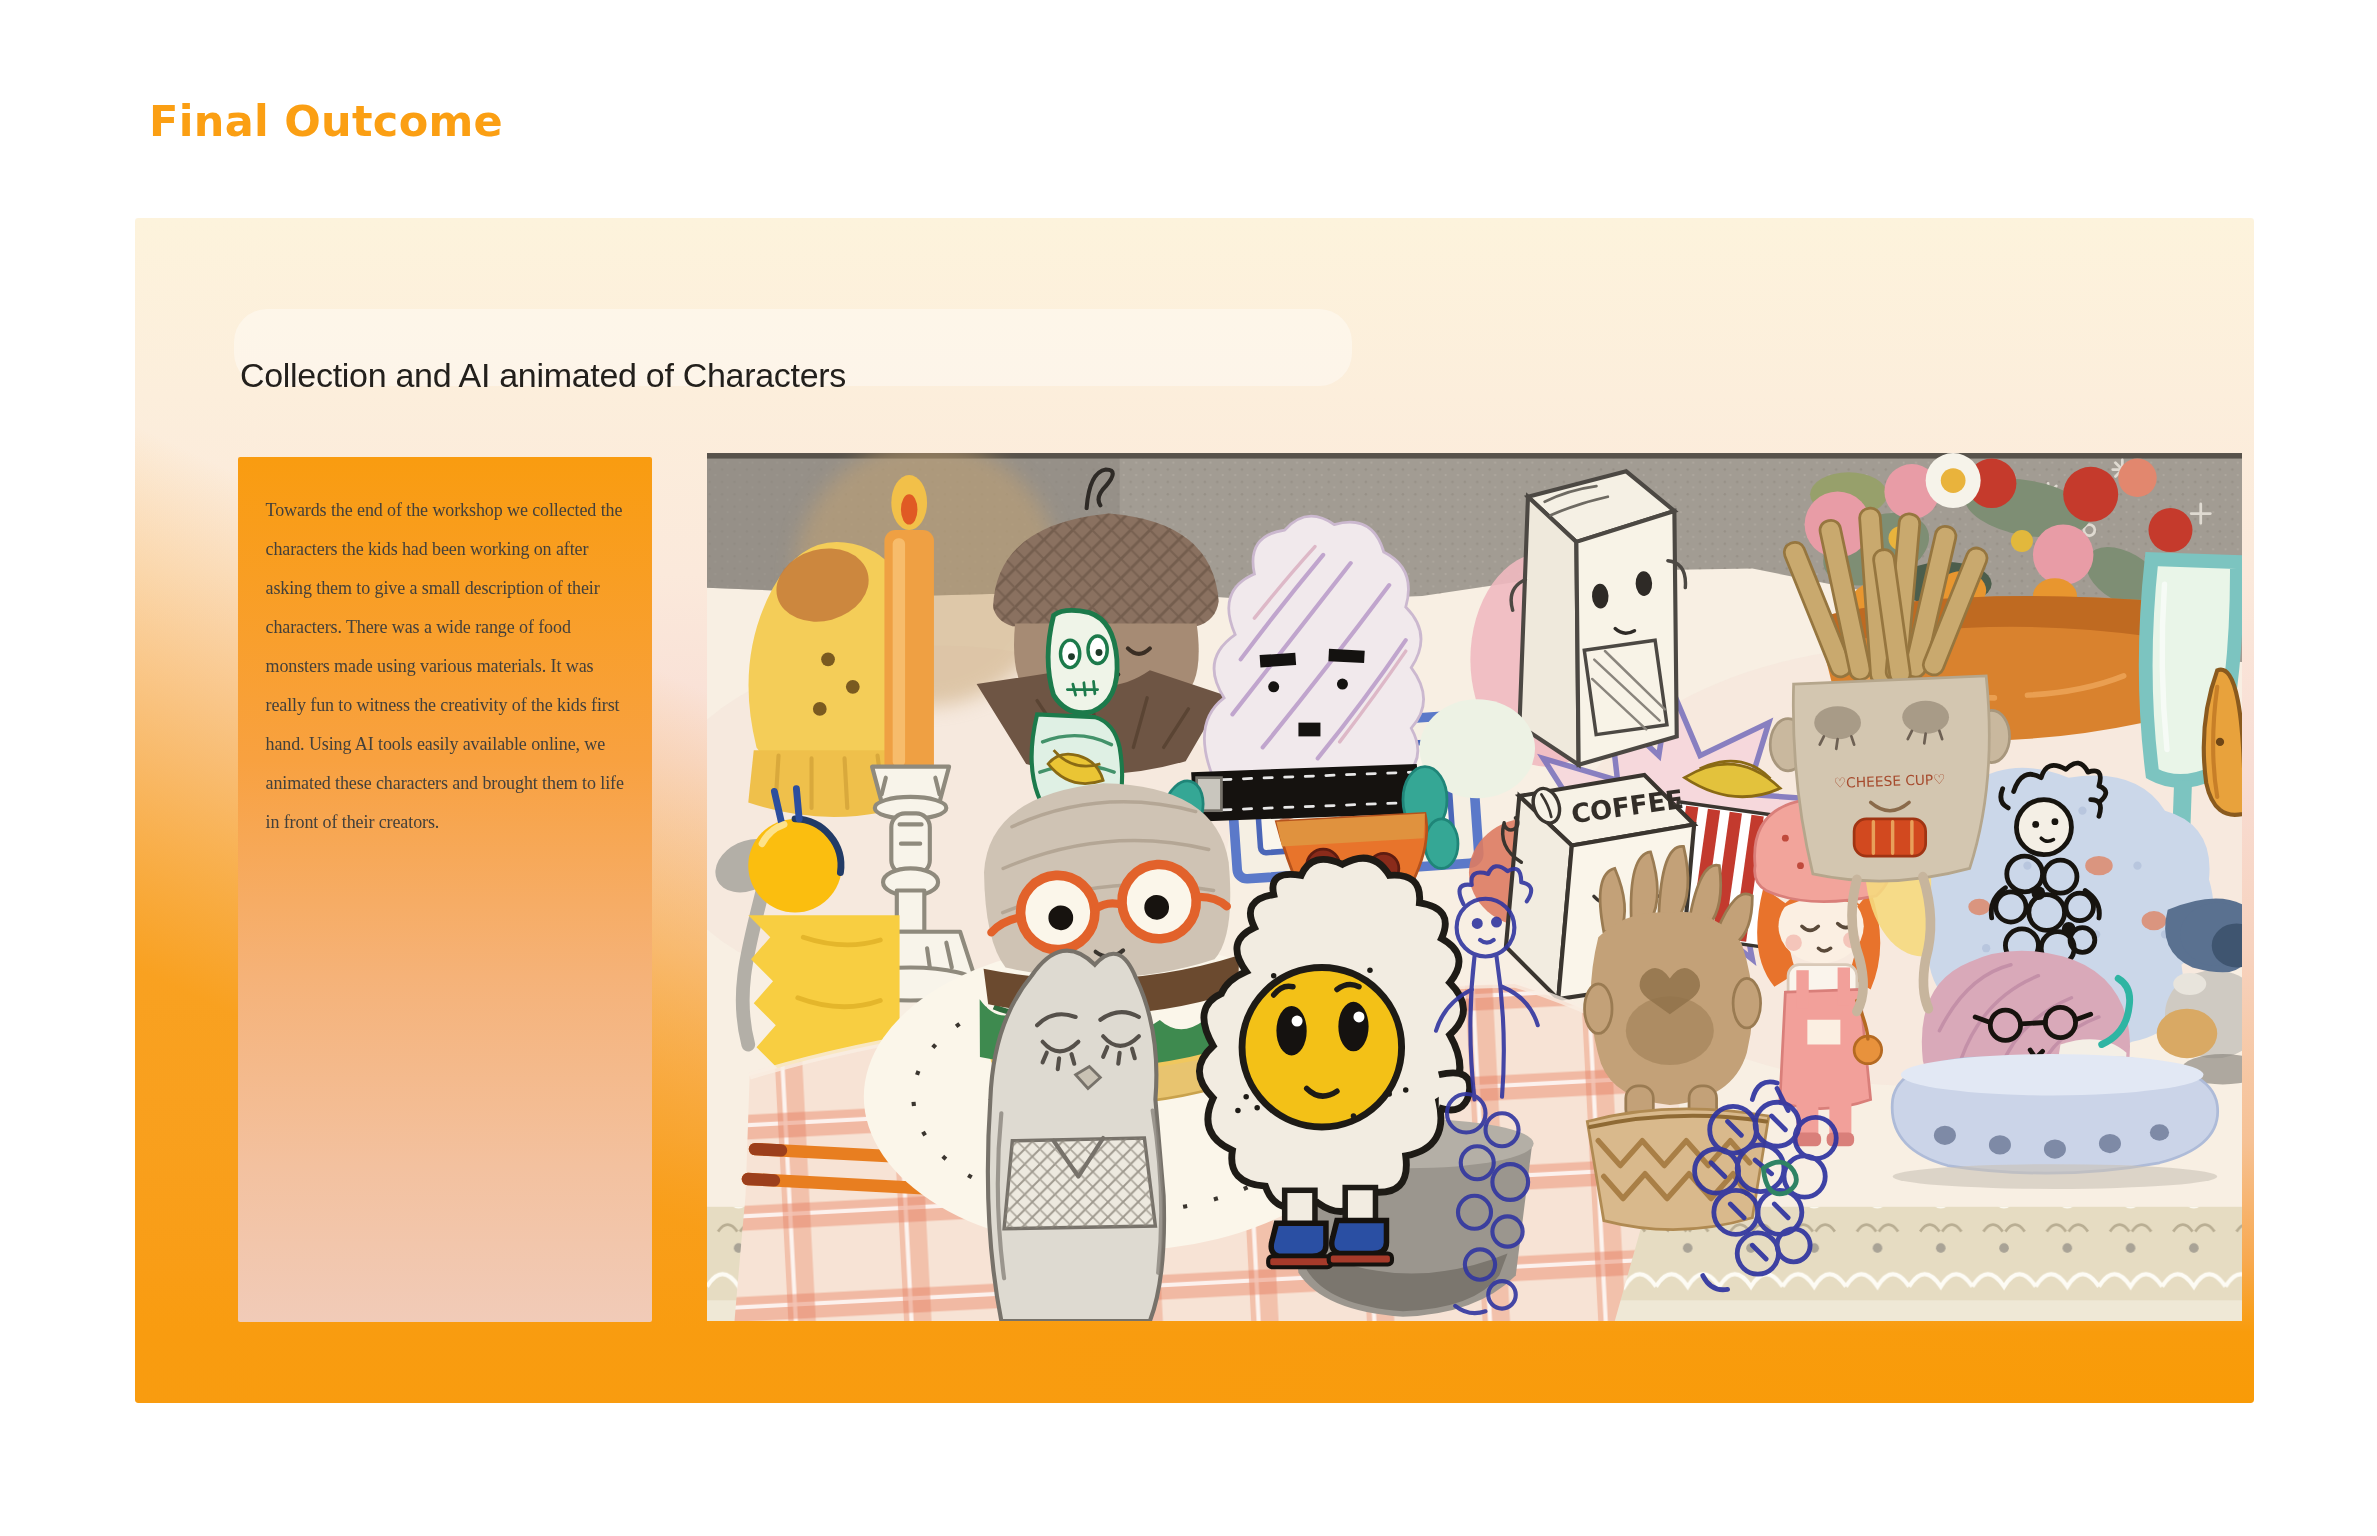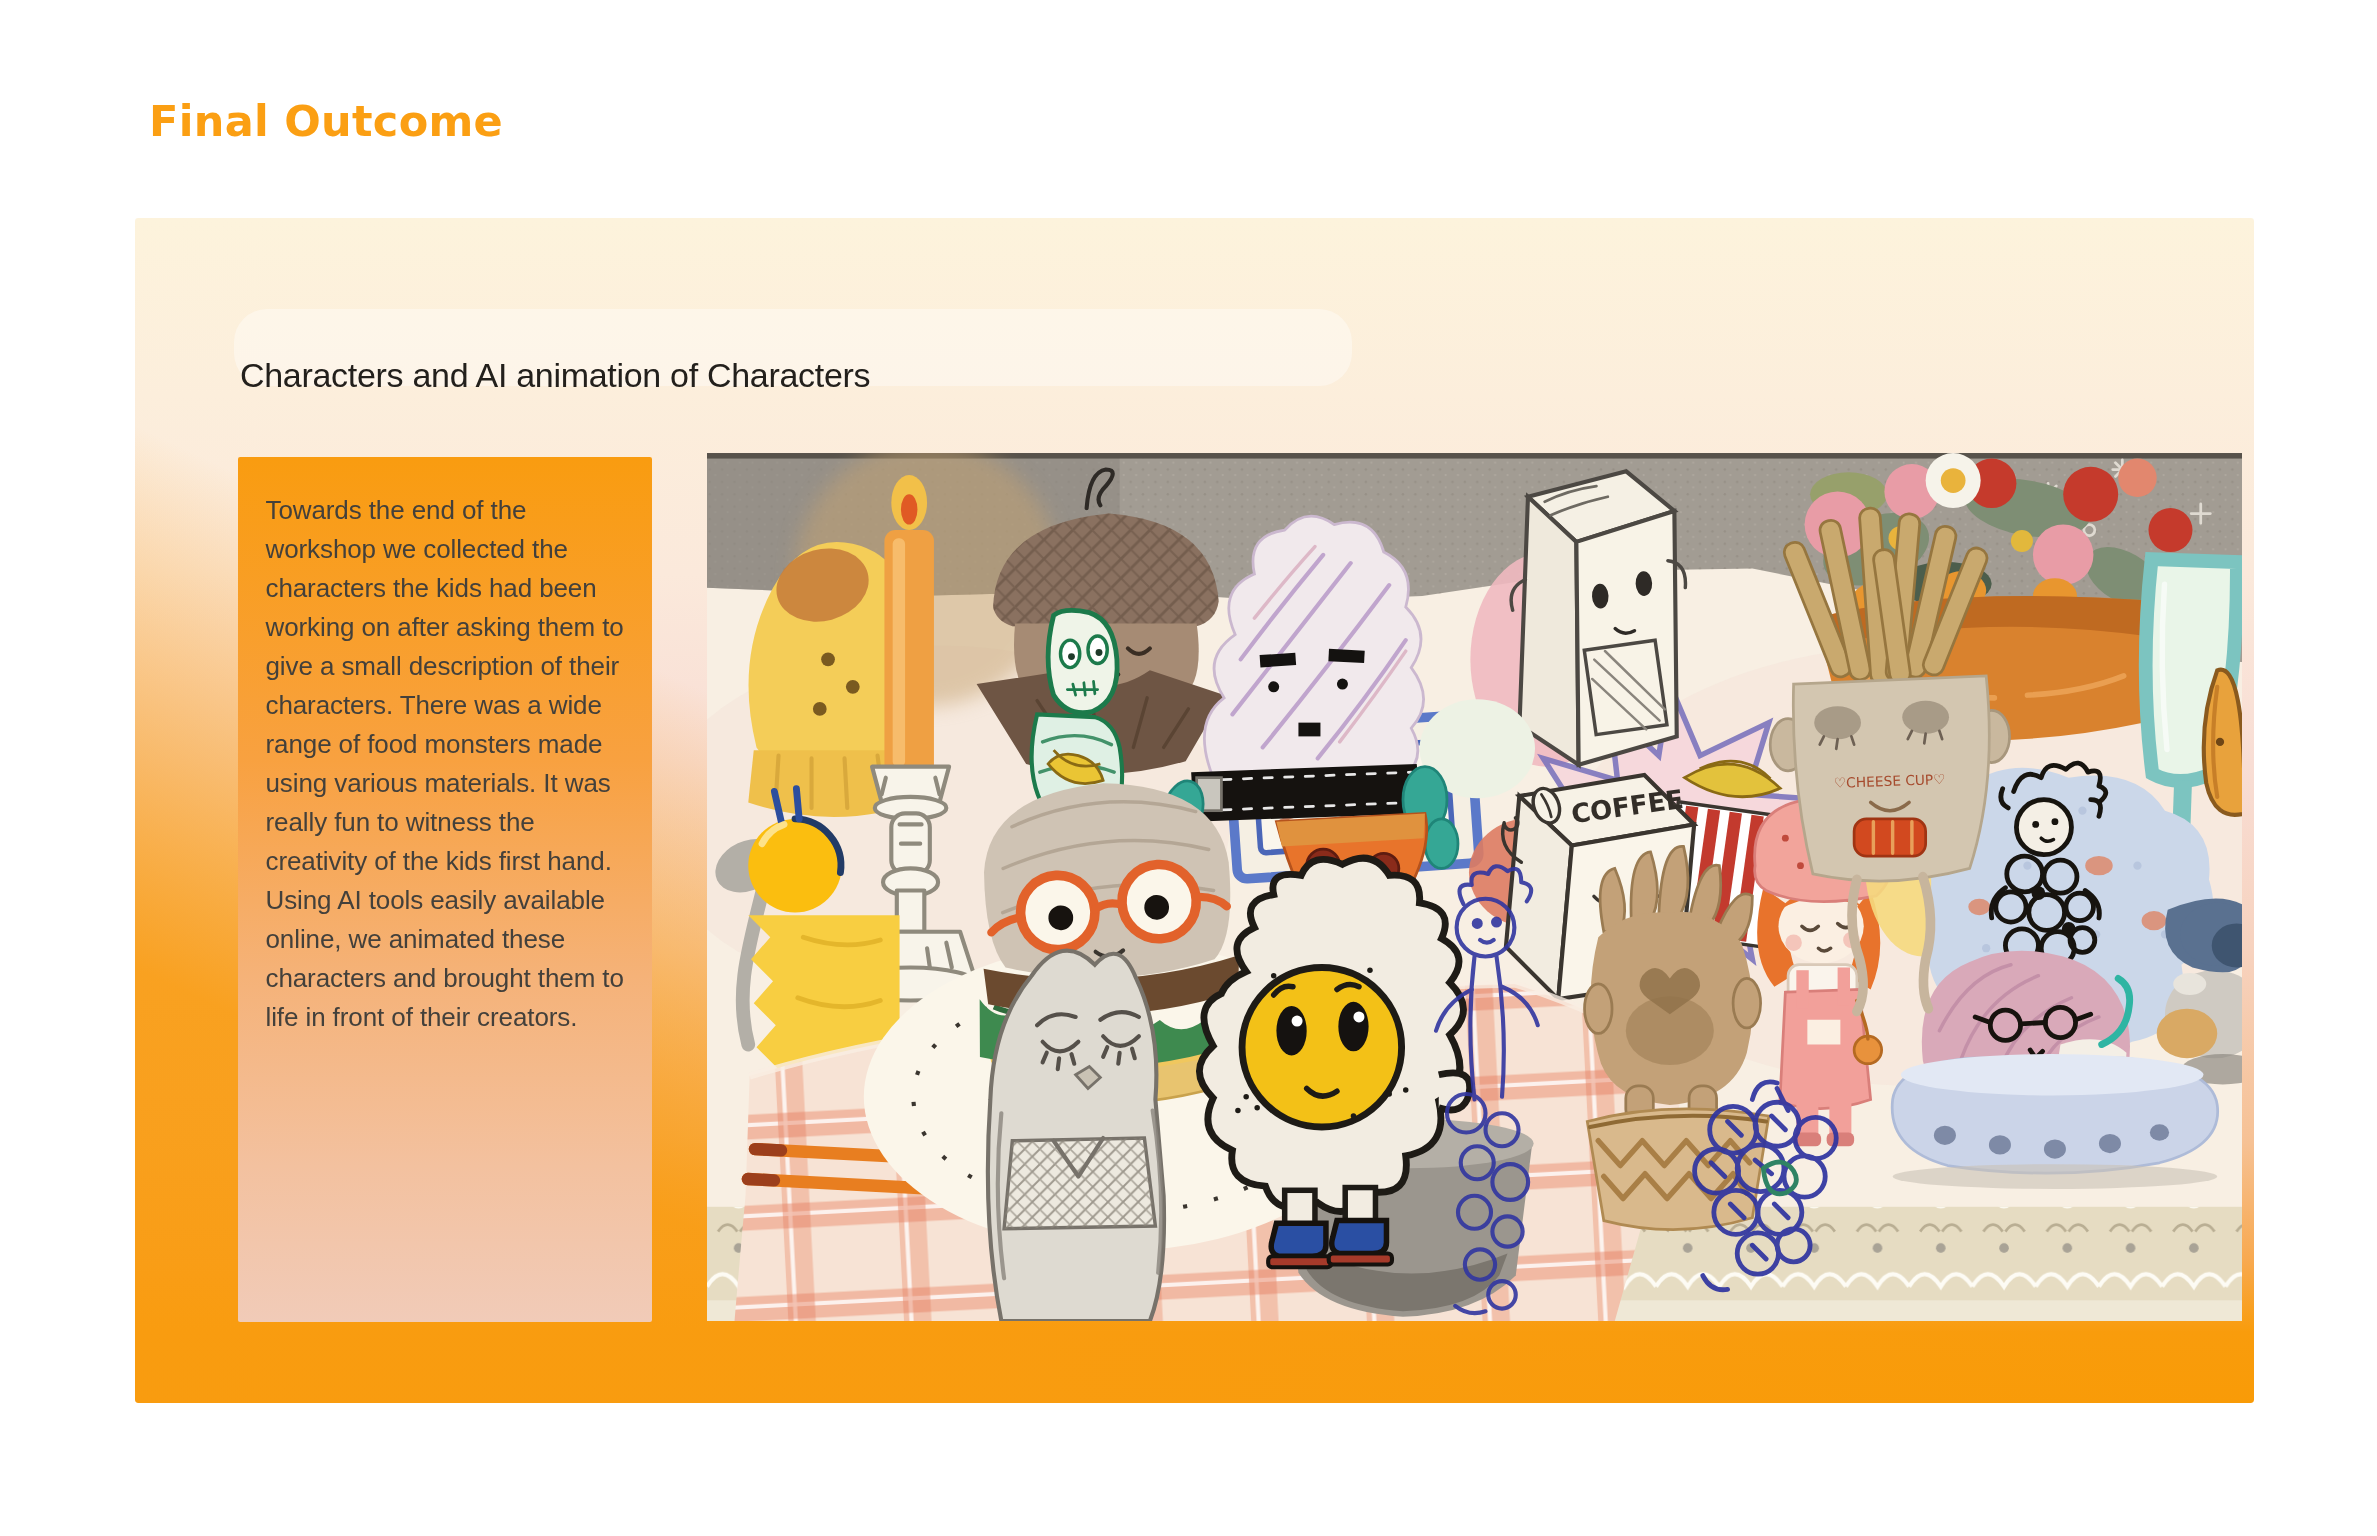--- a/index.html
+++ b/index.html
@@ -13,36 +13,36 @@
           linear-gradient(180deg,#FDF3DC 0%,#FBE9DB 30%,#F8DDD4 46%,#F7D2BE 62%,#F6C194 78%,
                           #F8A94F 88%,#F99C0C 94%,#F99B07 100%);
         overflow:hidden;}
   .subtitle-highlight{position:absolute;left:99px;top:91px;width:1118px;height:77px;
         background:rgba(255,255,255,0.38);border-radius:33px;}
   .subtitle{position:absolute;left:105px;top:138px;font-size:34px;font-weight:500;
         color:#23201C;letter-spacing:-0.3px;margin:0;}
   .textbox{position:absolute;left:103px;top:239px;width:414px;height:865px;box-sizing:border-box;
         padding:34px 16.5px 27.5px 27.5px;border-radius:2.1px;
         background:linear-gradient(180deg,#F99C10 0%,#F8A140 35%,#F5B278 60%,#F3C19F 82%,#F1CBB8 100%);}
-  .textbox p{margin:0;font-size:26px;line-height:39px;letter-spacing:-0.1px;color:#43403B;}
+  .textbox p{margin:0;font-size:18px;line-height:39px;letter-spacing:-0.1px;color:#43403B;font-family:Liberation Serif, serif;}
   .art{position:absolute;left:572px;top:235px;width:1535px;height:868px;}
   .art svg{display:block;width:100%;height:100%;}
   .ln{fill:none;stroke-linecap:round;stroke-linejoin:round;}
   text{font-family:"DejaVu Sans", sans-serif;}
 </style>
 </head>
 <body>
 
 <div class="page">
 
   <h1 class="title">Final Outcome</h1>
 
   <div class="card">
     <div class="subtitle-highlight"></div>
-    <h2 class="subtitle">Characters and AI animation of Characters</h2>
+    <h2 class="subtitle">Collection and AI animated of Characters</h2>
 
     <div class="textbox">
       <p>Towards the end of the workshop we collected the characters the kids had been working on after asking them to give a small description of their characters. There was a wide range of food monsters made using various materials. It was really fun to witness the creativity of the kids first hand. Using AI tools easily available online, we animated these characters and brought them to life in front of their creators.</p>
     </div>
 
     <figure class="art" style="margin:0">
     <svg viewBox="0 0 1116 631">
       <defs>
         <pattern id="lace" width="46" height="84" patternUnits="userSpaceOnUse">
           <path d="M0,18 Q11,0 23,18 Q34,0 46,18" fill="none" stroke="#FDFBF4" stroke-width="3"></path>

